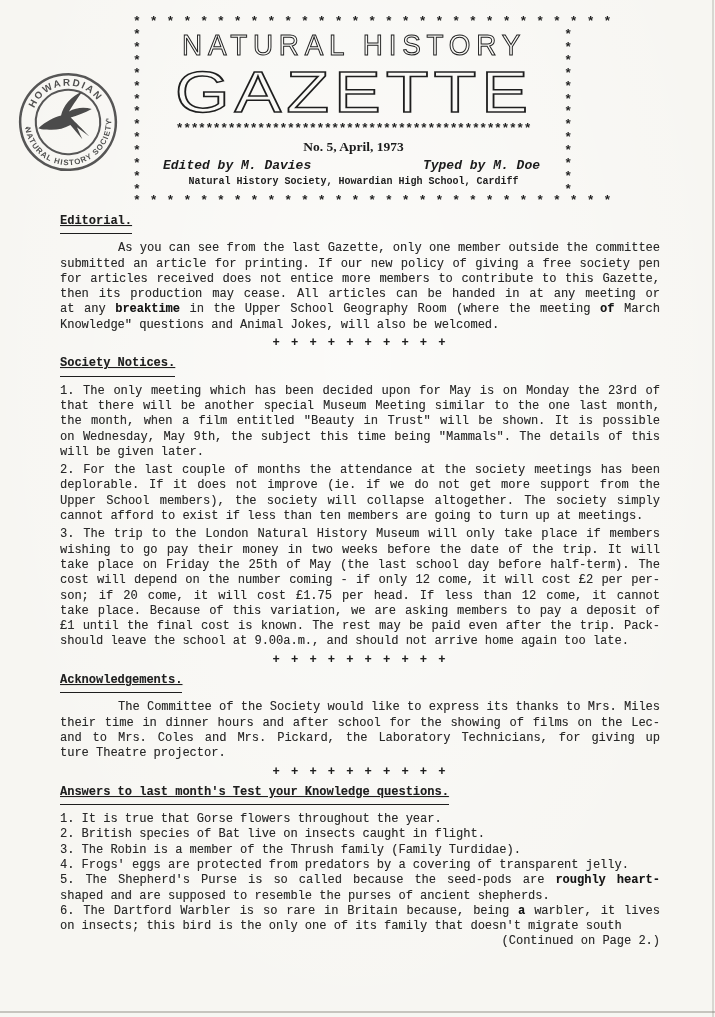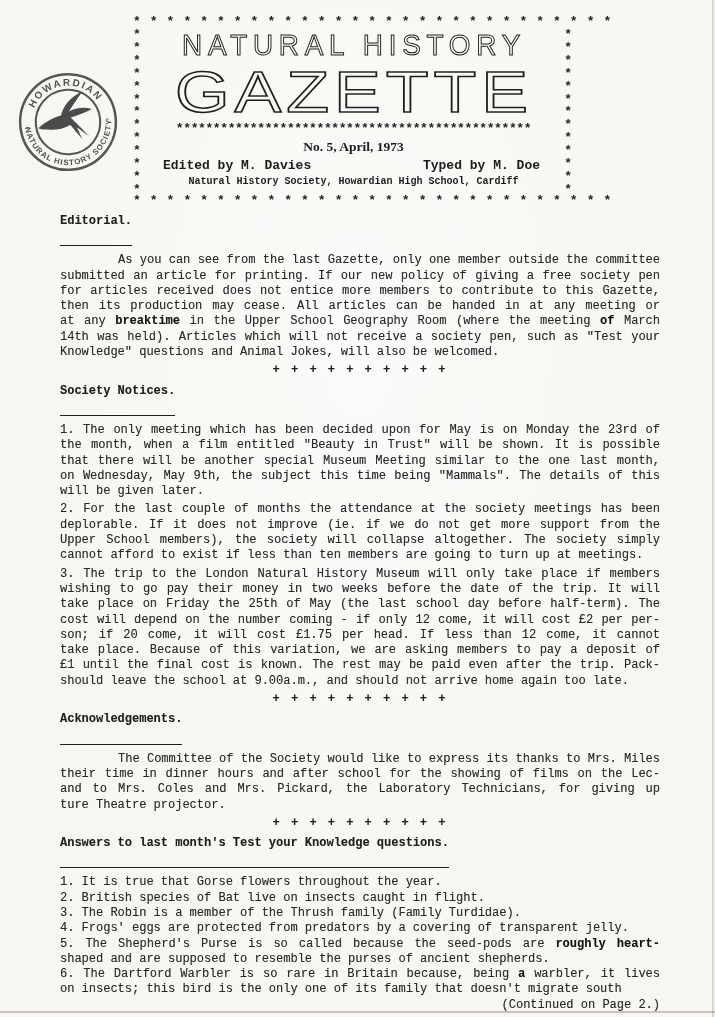--- a/index.html
+++ b/index.html
@@ -23,33 +23,33 @@
   .star-row.top{top:2px;}
   .star-row.bottom{bottom:0;}
   .star-col{position:absolute;top:17px;font-size:13px;line-height:12.9px;font-weight:bold;color:#1f1f1f;white-space:pre;text-align:center;}
   .star-col.left{left:6px;}
   .star-col.right{right:8px;}
   .mh-inner{position:absolute;left:26px;right:26px;top:15px;}
   .mh-title1{display:block;margin:0 auto;}
   .mh-title2{display:block;margin:-2px auto 0;}
   .mh-rule{text-align:center;font-size:13px;line-height:13px;margin-top:1px;font-weight:bold;color:#1f1f1f;letter-spacing:-.4px;}
   .mh-issue{text-align:center;font-size:13.5px;line-height:15px;margin-top:4px;font-weight:bold;color:#1c1c1c;font-family:Liberation Serif, serif;}
-  .mh-credits{display:flex;justify-content:space-between;font-size:13px;line-height:15px;margin-top:4px;padding:0 14px 0 10px;color:#1c1c1c;font-weight:bold;}
+  .mh-credits{display:flex;justify-content:space-between;font-size:13px;line-height:15px;margin-top:4px;padding:0 14px 0 10px;color:#1c1c1c;font-weight:bold;font-style:italic;}
   .mh-affil{text-align:center;font-size:10px;line-height:15px;margin-top:1px;color:#1c1c1c;font-weight:bold;}
 
   
   .doc{
     position:absolute;left:60px;top:212px;width:600px;
     font-size:12px;line-height:15.3px;
     color:#282828;
     text-shadow:.25px .25px 0 rgba(40,40,40,.35);
   }
   .sec-heading{margin:4px 0 7px;font-weight:bold;color:#1e1e1e;}
   .sec-heading:first-child{margin-top:2px;}
-  .sec-heading span{display:inline-block;border-bottom:1.3px solid #1e1e1e;padding-bottom:16px;}
+  .sec-heading span{display:inline-block;border-bottom:1.3px solid #1e1e1e;padding-bottom:4px;text-decoration:underline;}
   .para{margin:0 0 3px;}
   .para.tight{margin:0;}
   .line{white-space:normal;}
   .line.just{text-align:justify;text-align-last:justify;}
   .line.indent{text-indent:58px;}
   .line b{font-weight:bold;color:#141414;}
   .separator{text-align:center;letter-spacing:2px;font-weight:bold;margin:1px 0 5px;color:#1e1e1e;}
   .right-note{text-align:right;margin-top:0;}
 </style>
 </head>
@@ -127,29 +127,28 @@
   </div>
 
   <div class="doc">
       <div class="sec-heading"><span>Editorial.</span></div>
       <div class="para">
         <div class="line just indent">As you can see from the last Gazette, only one member outside the committee</div>
         <div class="line just">submitted an article for printing. If our new policy of giving a free society pen</div>
         <div class="line just">for articles received does not entice more members to contribute to this Gazette,</div>
         <div class="line just">then its production may cease. All articles can be handed in at any meeting or</div>
         <div class="line just">at any <b>breaktime</b> in the Upper School Geography Room (where the meeting <b>of</b> March</div>
-        <div class="line just">14th was held). Articles which will not receive a society pen, such as "Test your</div>
         <div class="line">Knowledge" questions and Animal Jokes, will also be welcomed.</div>
       </div>
       <div class="separator">+ + + + + + + + + +</div>
       <div class="sec-heading"><span>Society Notices.</span></div>
       <div class="para">
         <div class="line just">1. The only meeting which has been decided upon for May is on Monday the 23rd of</div>
+        <div class="line just">that there will be another special Museum Meeting similar to the one last month,</div>
         <div class="line just">the month, when a film entitled "Beauty in Trust" will be shown. It is possible</div>
-        <div class="line just">that there will be another special Museum Meeting similar to the one last month,</div>
         <div class="line just">on Wednesday, May 9th, the subject this time being "Mammals". The details of this</div>
         <div class="line">will be given later.</div>
       </div>
       <div class="para">
         <div class="line just">2. For the last couple of months the attendance at the society meetings has been</div>
         <div class="line just">deplorable. If it does not improve (ie. if we do not get more support from the</div>
         <div class="line just">Upper School members), the society will collapse altogether. The society simply</div>
         <div class="line">cannot afford to exist if less than ten members are going to turn up at meetings.</div>
       </div>
       <div class="para">

